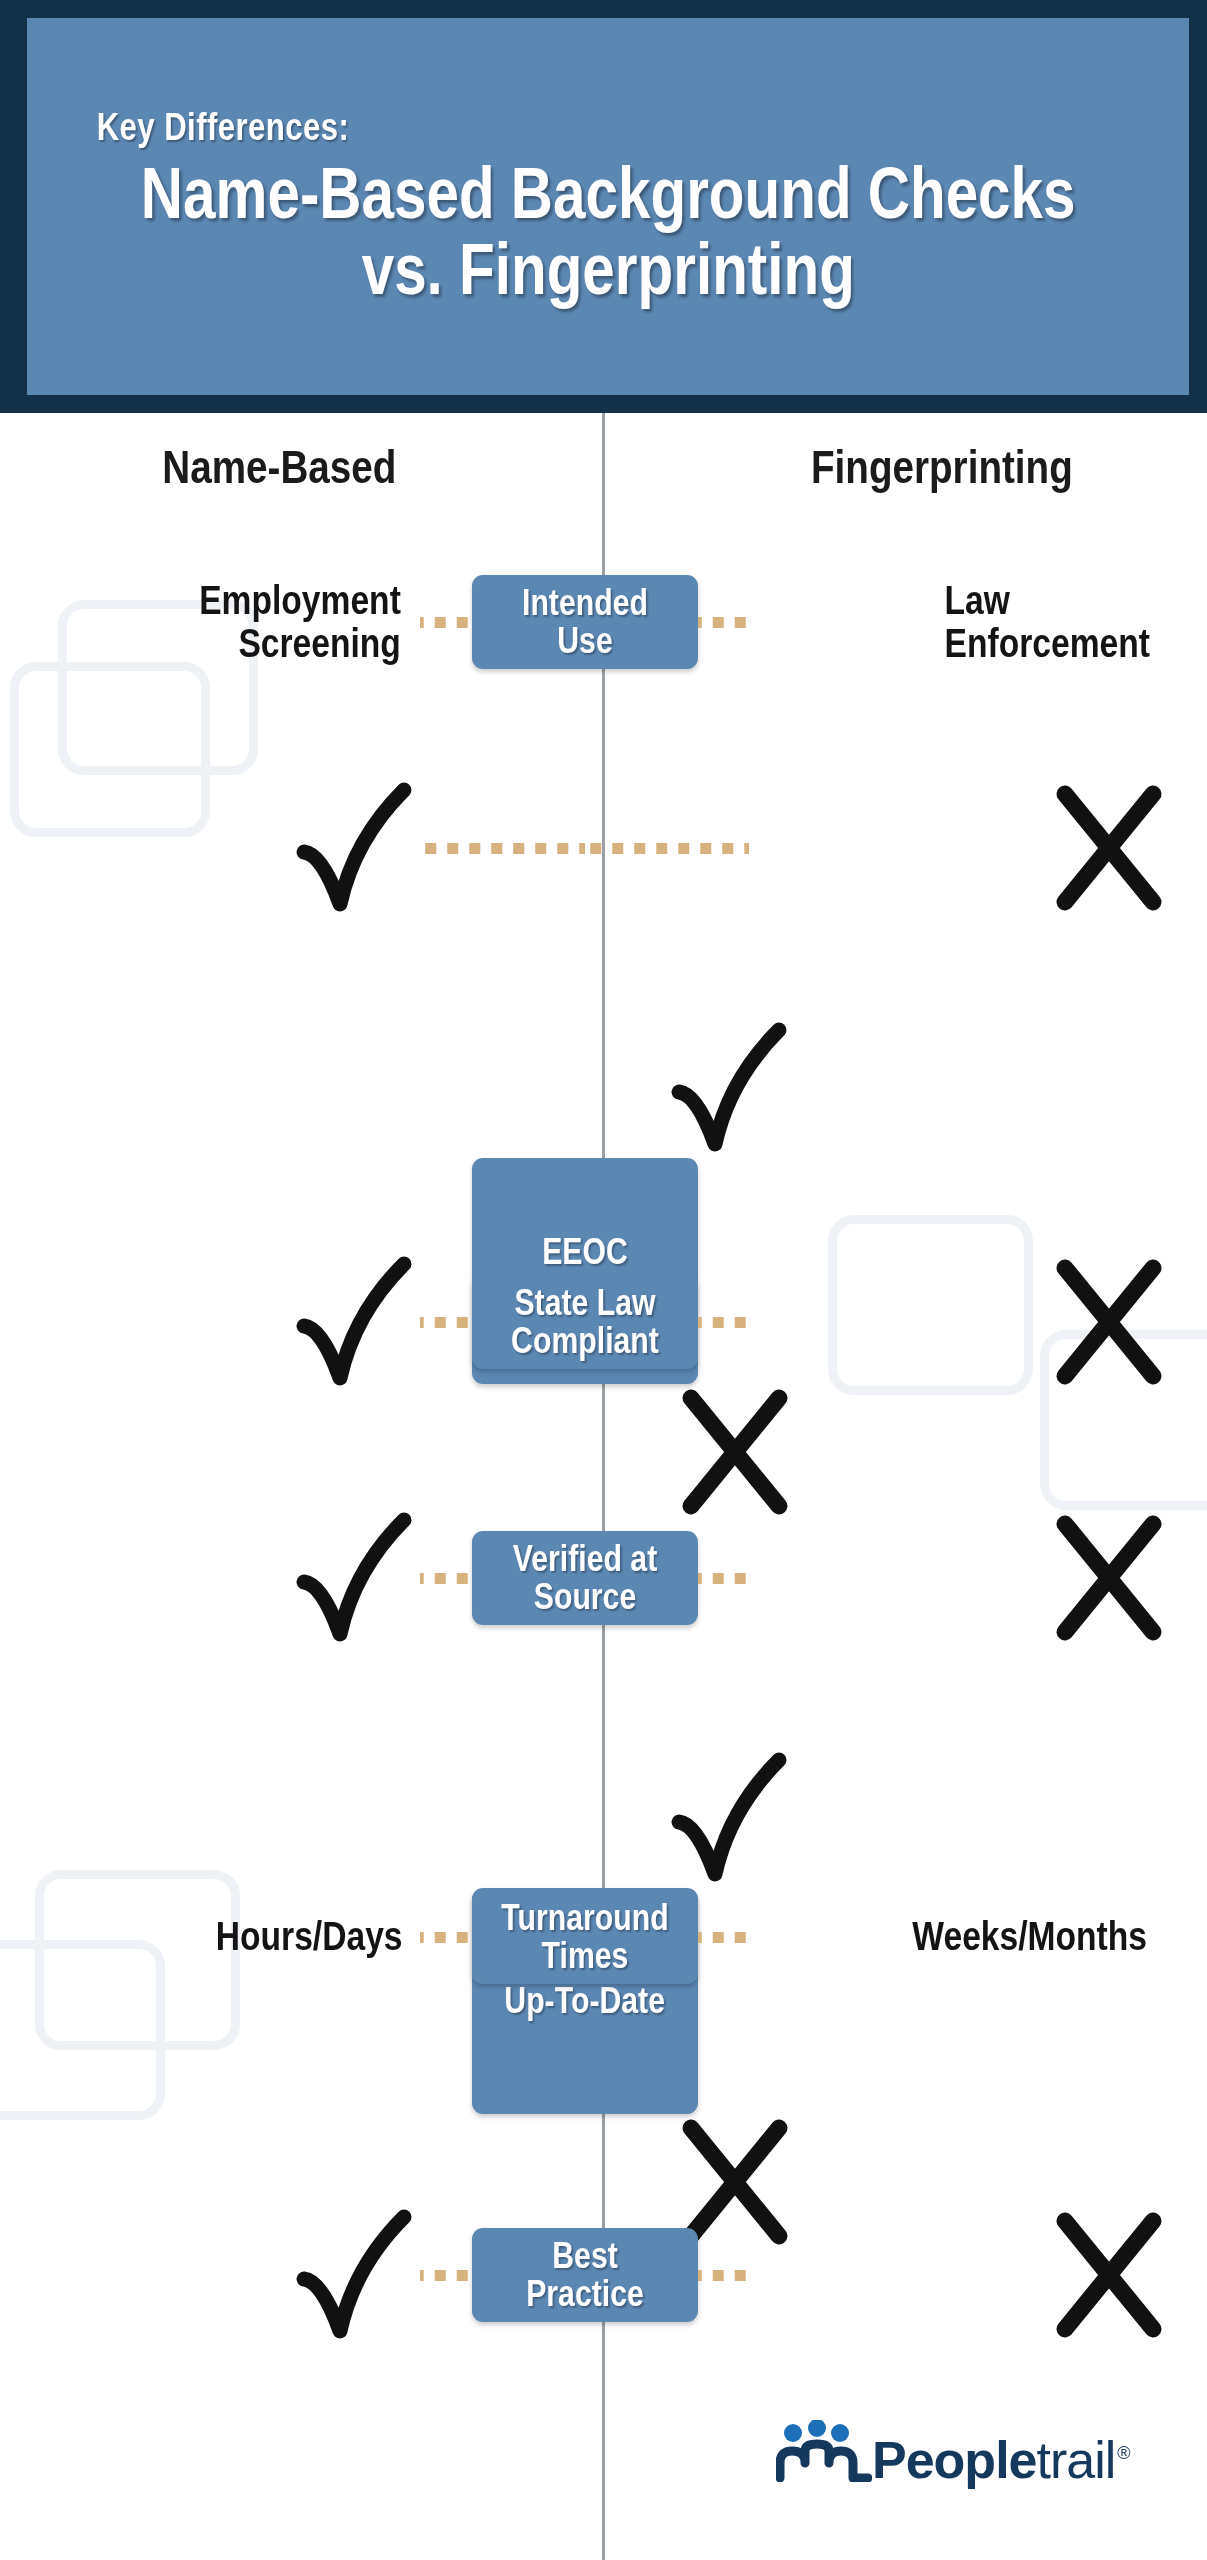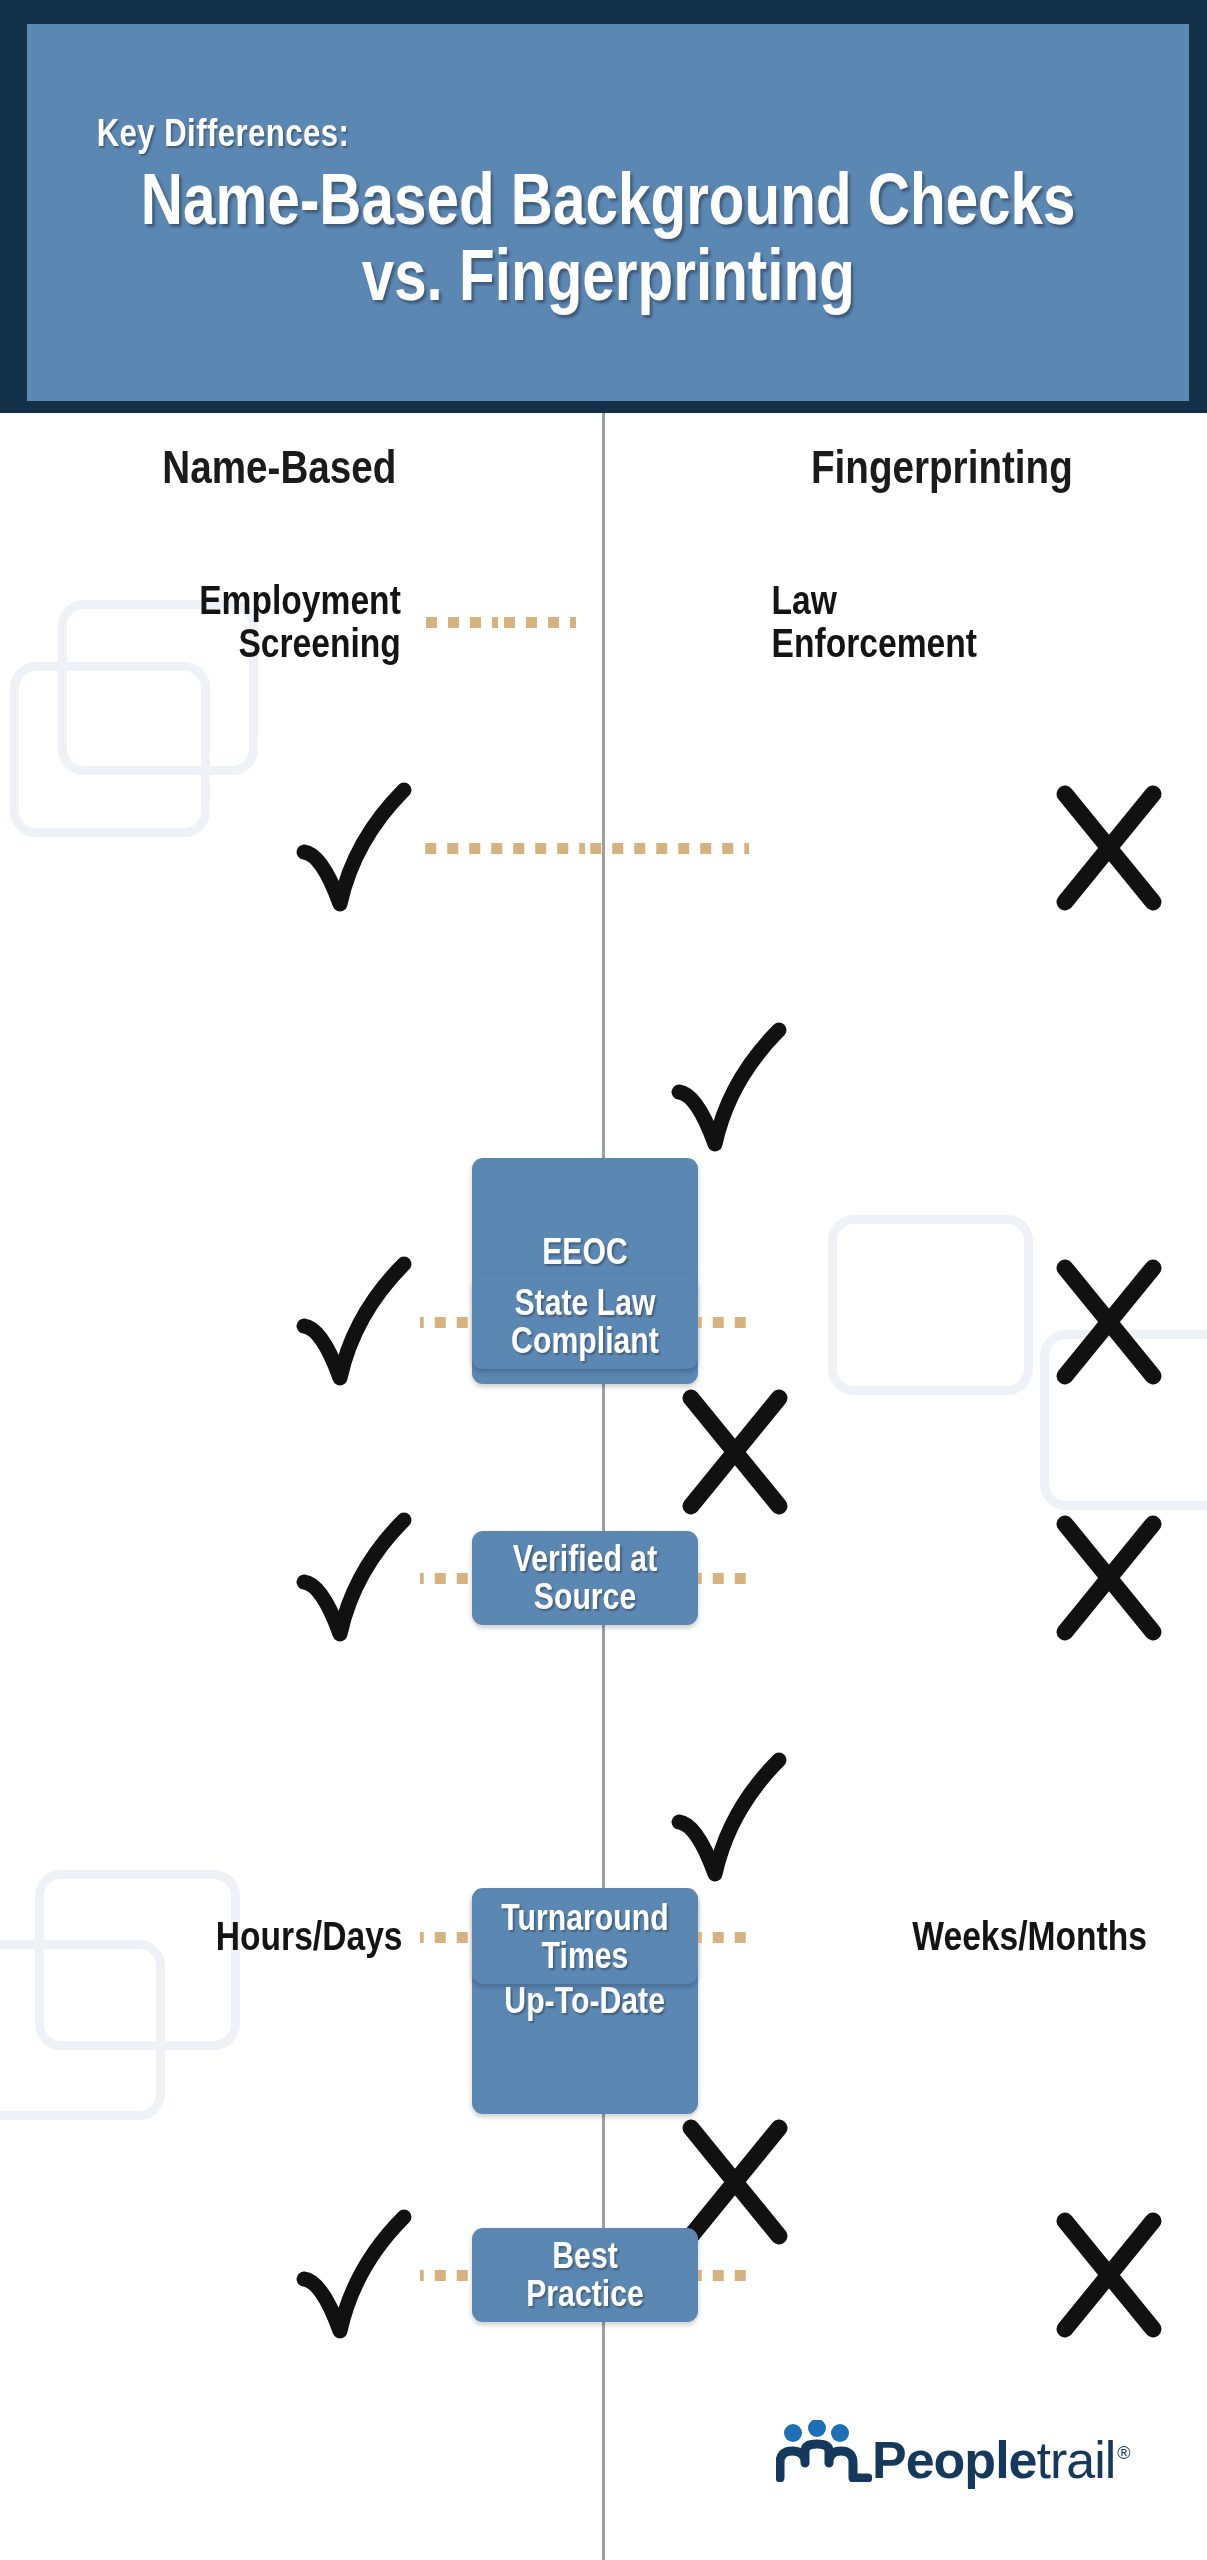--- a/index.html
+++ b/index.html
@@ -37,21 +37,21 @@
   .header-outer {
     position: absolute;
     left: 0; top: 0;
     width: 1207px;
     height: 413px;
     background: #123047;
     z-index: 3;
   }
   .header-inner {
     position: absolute;
-    left: 27px; top: 24px;
+    left: 27px; top: 18px;
     width: 1162px;
     height: 377px;
     background: #5b87b3;
     display: flex;
     flex-direction: column;
     align-items: center;
     justify-content: center;
   }
   .kicker {
     color: #ffffff;
@@ -232,20 +232,23 @@
   <div class="col-head col-head-left">Name-Based</div>
   <div class="col-head col-head-right">Fingerprinting</div>
 
   <div id="rows-host">
       <div class="row" style="top: 562px;">
         <div class="side left">
           <div class="side-text">Employment
 Screening</div>
         </div>
         <div class="dots short"></div>
+        <div class="pill">
+          <div class="pill-text">Intended Use</div>
+        </div>
         <div class="dots short"></div>
         <div class="side right">
           <div class="side-text">Law
 Enforcement</div>
         </div>
       </div>
       <div class="row" style="top: 788px;">
         <div class="side left">
           <span>
             <svg class="mark" width="128" height="140" viewBox="0 0 128 140" aria-hidden="true">

